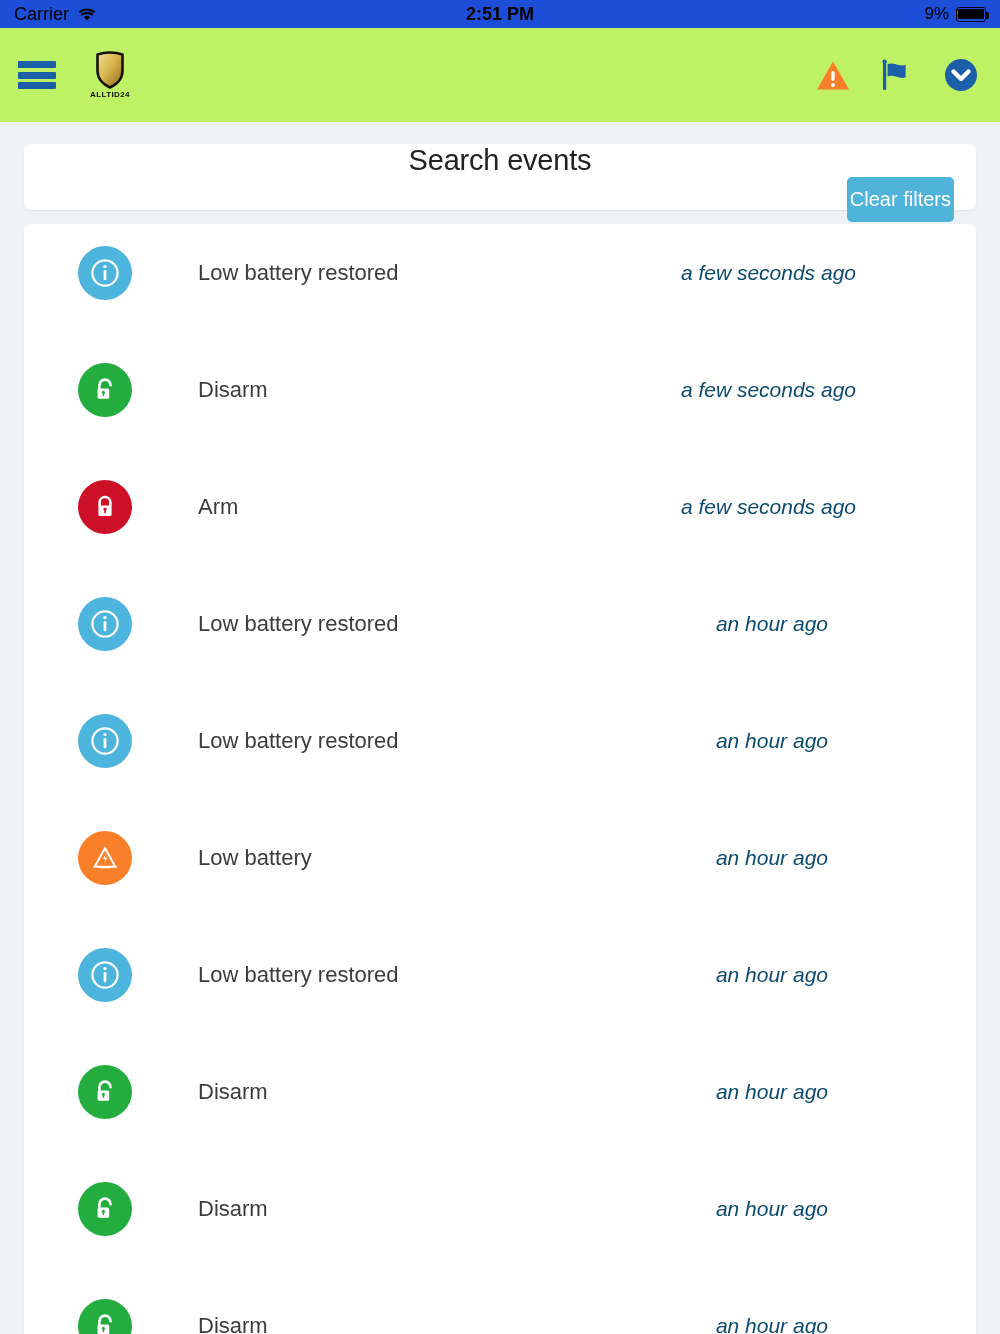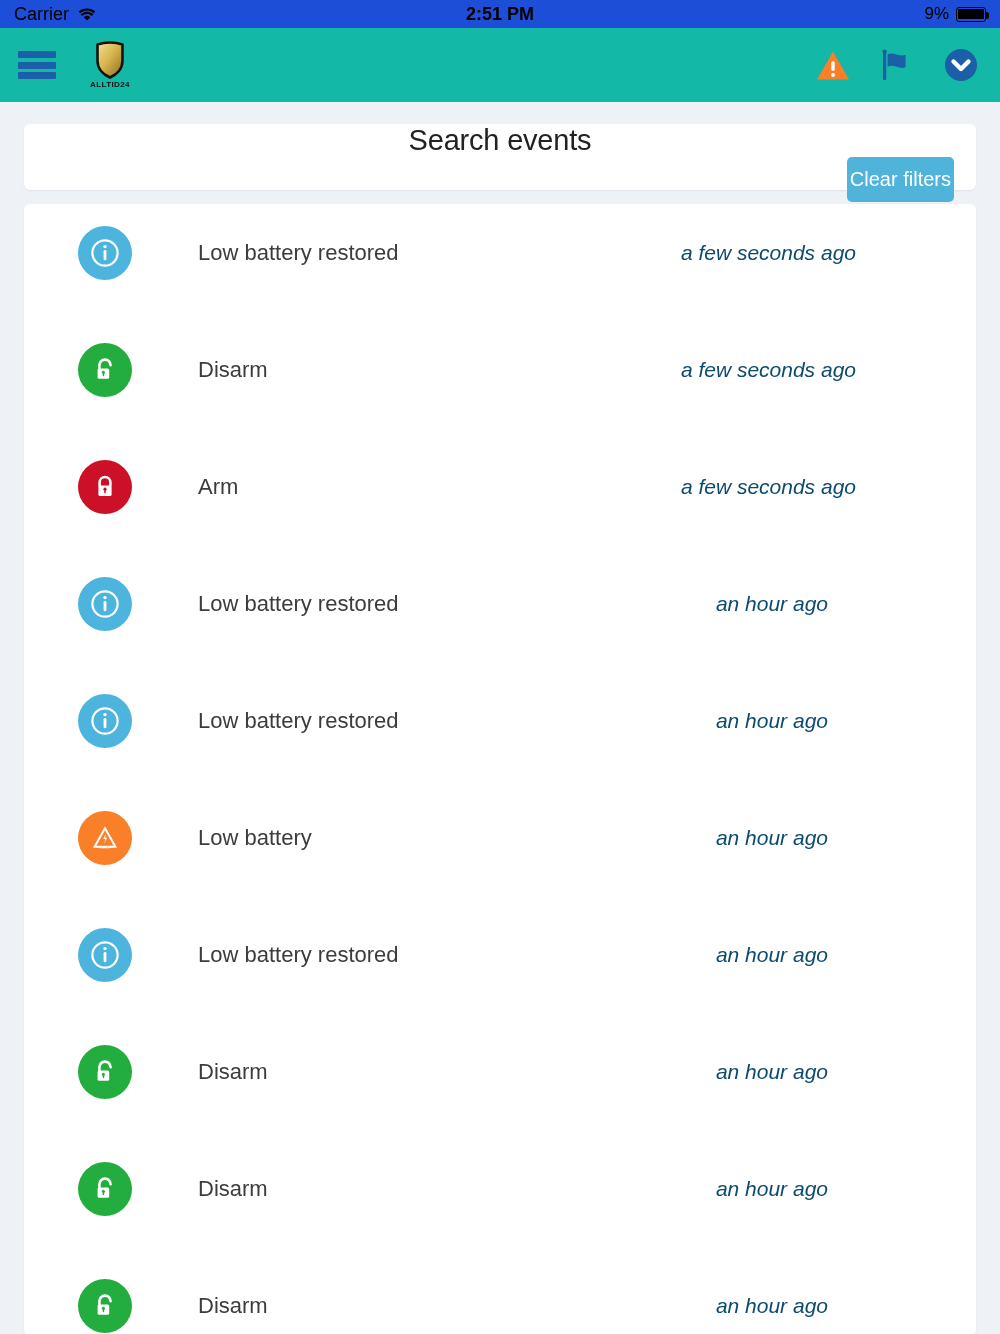--- a/index.html
+++ b/index.html
@@ -40,22 +40,22 @@
     content: ""; position: absolute; right: -4px; top: 4px;
     width: 2.6px; height: 7px; background: #000; border-radius: 0 2px 2px 0;
   }
   .battery-fill {
     position: absolute; left: 1.4px; top: 1.4px; bottom: 1.4px;
     width: calc(100% - 2.8px); background: #000; border-radius: 1px;
   }
 
   
   .app-header {
-    height: 74px;
-    background: #14b8a6;
+    height: 94px;
+    background: #bef264;
     display: flex;
     align-items: center;
     padding: 0 22px 0 18px;
   }
   .hamburger {
     width: 38px; height: 28px;
     display: flex; flex-direction: column; justify-content: space-between;
     cursor: pointer;
   }
   .hamburger span {

